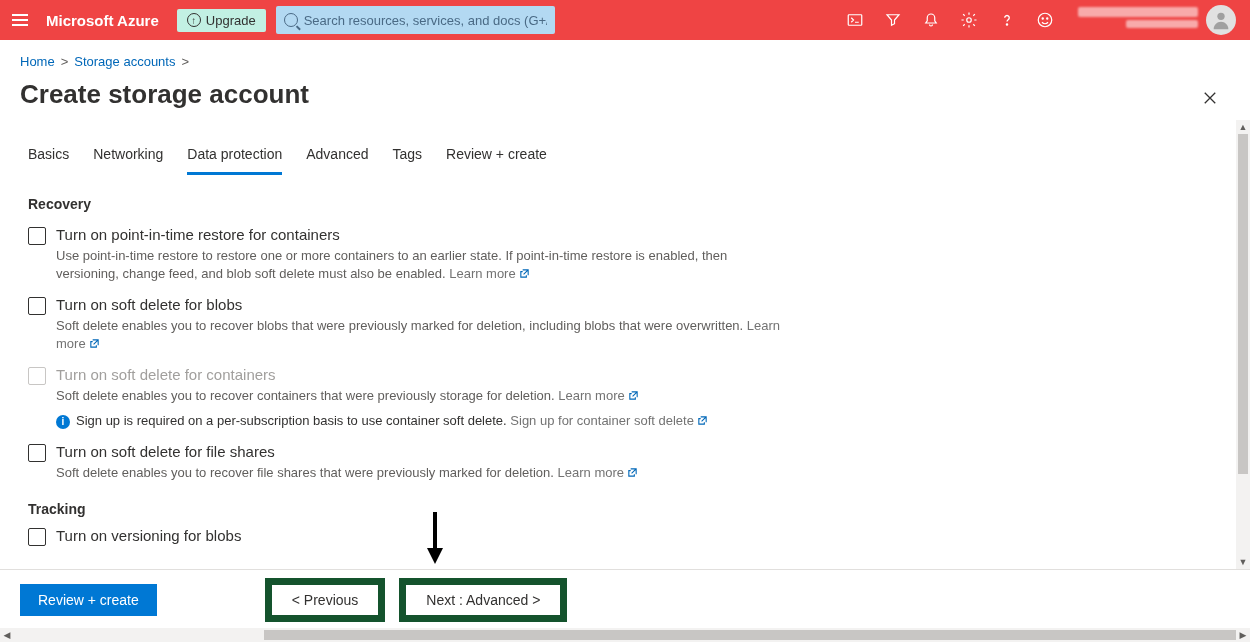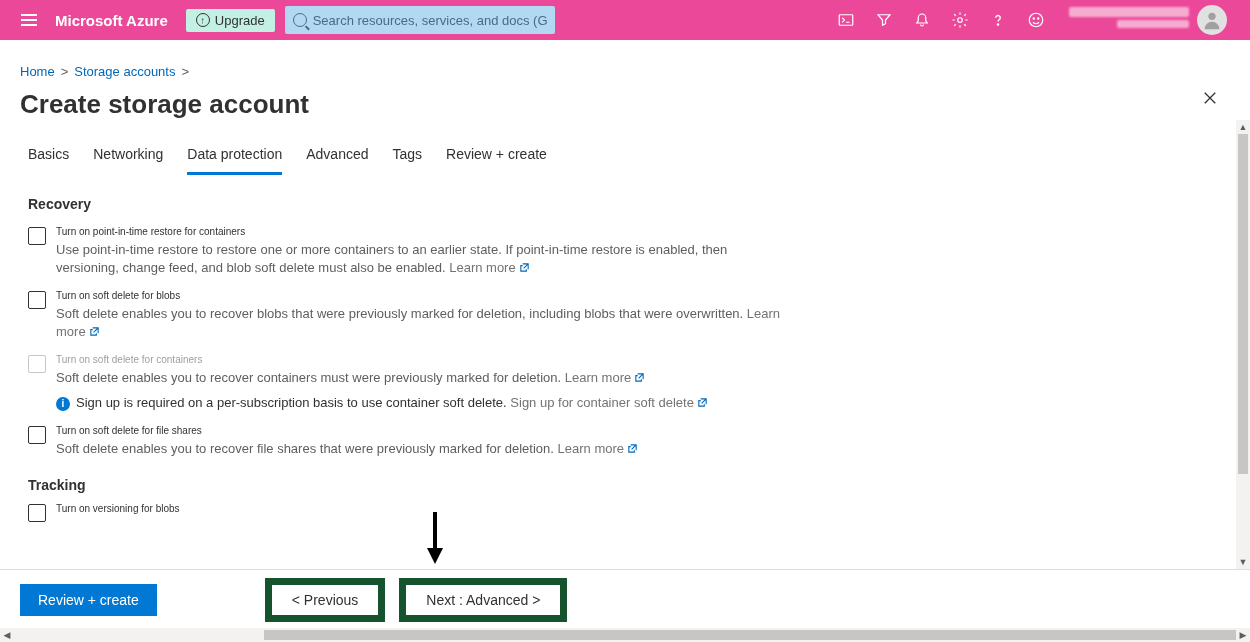--- a/index.html
+++ b/index.html
@@ -1,19 +1,19 @@
 <!DOCTYPE html>
 <html><head>
 <meta charset="utf-8">
 <style>
   * { box-sizing: border-box; margin: 0; padding: 0; }
   body { font-family: "Segoe UI", -apple-system, sans-serif; font-size: 13px; color: #323130; width: 1250px; height: 642px; overflow: hidden; background: #fff; position: relative; }
 
   
-  .topbar { height: 40px; background: #ec4899; display: flex; align-items: center; color: #fff; padding: 0 17px; gap: 10px; }
+  .topbar { height: 40px; background: #ef4444; display: flex; align-items: center; color: #fff; padding: 0 8px; gap: 10px; }
   .hamburger { width: 20px; display:flex; flex-direction:column; gap:3px; cursor:pointer; padding:4px;}
   .hamburger span { height:2px; background:#fff; width:16px;}
   .brand { font-weight:600; font-size:15px; padding: 0 8px;}
   .upgrade-btn { background:#c2f0e3; color:#323130; border:none; border-radius:2px; padding:4px 10px; font-size:13px; display:flex; align-items:center; gap:5px; cursor:pointer;}
   .upgrade-btn .circ { width:14px; height:14px; border:1.5px solid #323130; border-radius:50%; display:flex; align-items:center; justify-content:center; font-size:10px; font-weight:bold;}
   .searchbox { flex:1; max-width:540px; background:#b3d9f2; border-radius:2px; height:28px; display:flex; align-items:center; padding:0 8px; gap:6px;}
   .searchbox input { flex:1; background:transparent; border:none; outline:none; font-size:13px; color:#323130;}
   .searchbox input::placeholder { color:#4a6a85; }
   .search-icon { width:14px; height:14px; border:1.5px solid #4a6a85; border-radius:50%; position:relative;}
   .search-icon::after { content:""; position:absolute; width:5px; height:1.5px; background:#4a6a85; bottom:-2px; right:-4px; transform:rotate(45deg);}
@@ -22,21 +22,21 @@
   .topicon { width:34px; height:40px; display:flex; align-items:center; justify-content:center; cursor:pointer; color:#fff;}
   .topicon svg { width:18px; height:18px; }
   .account-block { display:flex; align-items:center; gap:8px; padding:0 6px;}
   .account-text { width:120px; height:26px; position:relative;}
   .account-text .blur1 { height:10px; background:rgba(255,255,255,0.55); border-radius:2px; margin-bottom:3px; filter:blur(1px);}
   .account-text .blur2 { height:8px; width:60%; background:rgba(255,255,255,0.55); border-radius:2px; margin-left:auto; filter:blur(1px);}
   .avatar { width:30px; height:30px; border-radius:50%; background:#e1e1e1; display:flex; align-items:center; justify-content:center;}
   .avatar svg { width:22px; height:22px; fill:#a0a0a0;}
 
   
-  .page-area { padding: 24px 20px 0 20px; position:relative; }
+  .page-area { padding: 14px 20px 0 20px; position:relative; }
   .breadcrumb { font-size:13px; display:flex; align-items:center; gap:6px;}
   .breadcrumb a { color:#0067b8; text-decoration:none; cursor:pointer;}
   .breadcrumb .sep { color:#605e5c; }
   .heading { font-size:26px; font-weight:600; margin-top:10px; }
   .close-x { position:absolute; right:28px; top:46px; font-size:18px; color:#323130; cursor:pointer; width:24px; height:24px; display:flex; align-items:center; justify-content:center;}
 
   
   .scroll-region { position:absolute; left:0; right:0; top:120px; bottom:72px; overflow:hidden; border-bottom:1px solid #e1dfdd;}
   .scroll-inner { position:absolute; left:0; right:14px; top:0; bottom:0; overflow:hidden; padding: 0 16px 0 28px;}
   .vscroll { position:absolute; right:0; top:0; bottom:0; width:14px; background:#f3f2f1; display:flex; flex-direction:column; align-items:center;}
@@ -48,21 +48,21 @@
   .tabs { display:flex; gap:24px; margin-top:26px; border-bottom:1px solid transparent;}
   .tab { padding: 0 0 10px 0; color:#323130; cursor:pointer; font-size:14px;}
   .tab.active { font-weight:400; border-bottom:3px solid #0078d4; color:#323130;}
 
   
   .section-h { font-size:14px; margin-top:20px; color:#323130;}
   .option { display:flex; gap:10px; margin-top:14px; max-width:760px;}
   .checkbox { width:18px; height:18px; border:1px solid #323130; border-radius:2px; flex-shrink:0; margin-top:1px; cursor:pointer; background:#fff;}
   .checkbox.disabled { border-color:#c8c6c4; cursor:default;}
   .opt-body { flex:1;}
-  .opt-title { font-size:10px; }
+  .opt-title { font-size:15px; }
   .opt-title.disabled { color:#a19f9d;}
   .opt-desc { color:#605e5c; font-size:13px; margin-top:4px; line-height:1.35;}
   .link { color:#737373; text-decoration:none; cursor:pointer;}
   .ext-icon { display:inline-block; width:11px; height:11px; margin-left:3px; vertical-align:-1px;}
   .ext-icon svg { width:11px; height:11px; }
   .info-row { display:flex; gap:6px; align-items:flex-start; margin-top:8px; margin-left:0; font-size:13px;}
   .info-icon { width:14px; height:14px; border-radius:50%; background:#0078d4; color:#fff; font-size:10px; font-weight:bold; display:flex; align-items:center; justify-content:center; flex-shrink:0; margin-top:2px;}
   .info-row strong { font-weight:400;}
 
   
@@ -206,21 +206,21 @@
                 </svg></span></a>
         </div>
       </div>
     </div>
 
     <div class="option">
       <div class="checkbox disabled"></div>
       <div class="opt-body">
         <div class="opt-title disabled">Turn on soft delete for containers</div>
         <div class="opt-desc">
-          <span>Soft delete enables you to recover containers must were previously marked for deletion.</span>
+          <span>Soft delete enables you to recover containers that were previously storage for deletion.</span>
           <a class="link"><span>Learn more</span><span class="ext-icon"><svg viewBox="0 0 12 12">
                   <path d="M4 2h6v6M10 2L5 7" stroke="#0067b8" stroke-width="1.2" fill="none"></path>
                   <path d="M8 8v2H2V4h2" stroke="#0067b8" stroke-width="1.2" fill="none"></path>
                 </svg></span></a>
         </div>
         <div class="info-row">
           <span class="info-icon">i</span>
           <span>
             <strong>Sign up is required on a per-subscription basis to use container soft delete.</strong>
             <a class="link"><span>Sign up for container soft delete</span><span class="ext-icon"><svg viewBox="0 0 12 12">

